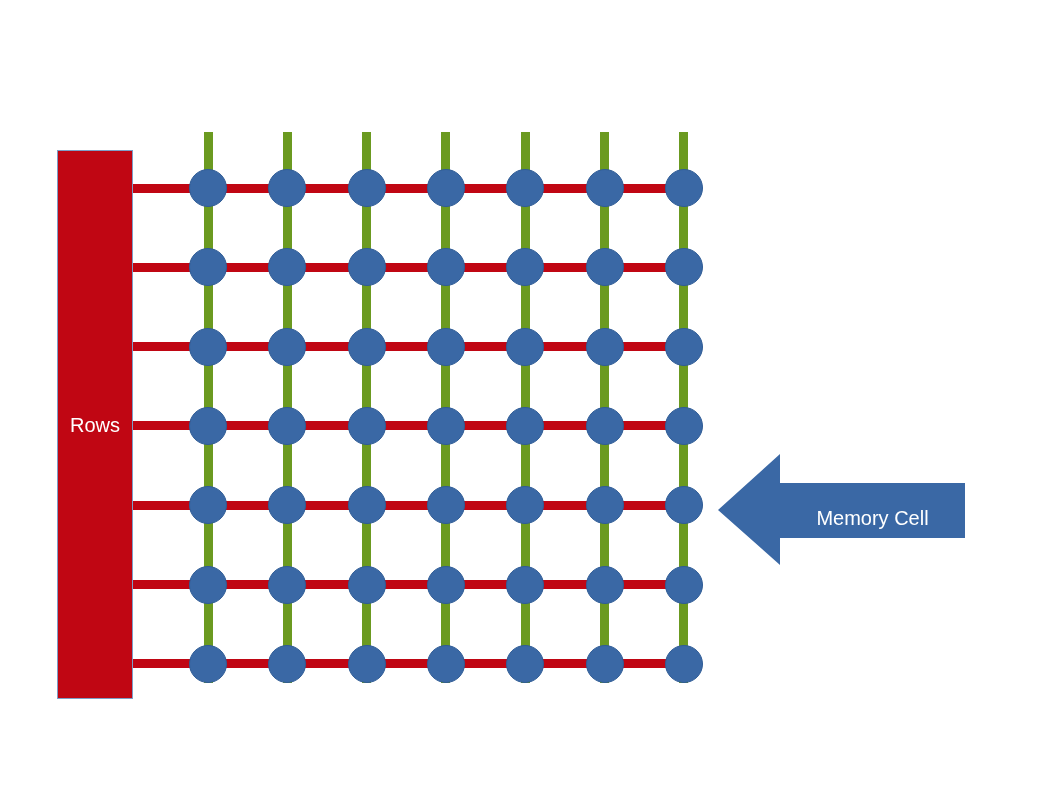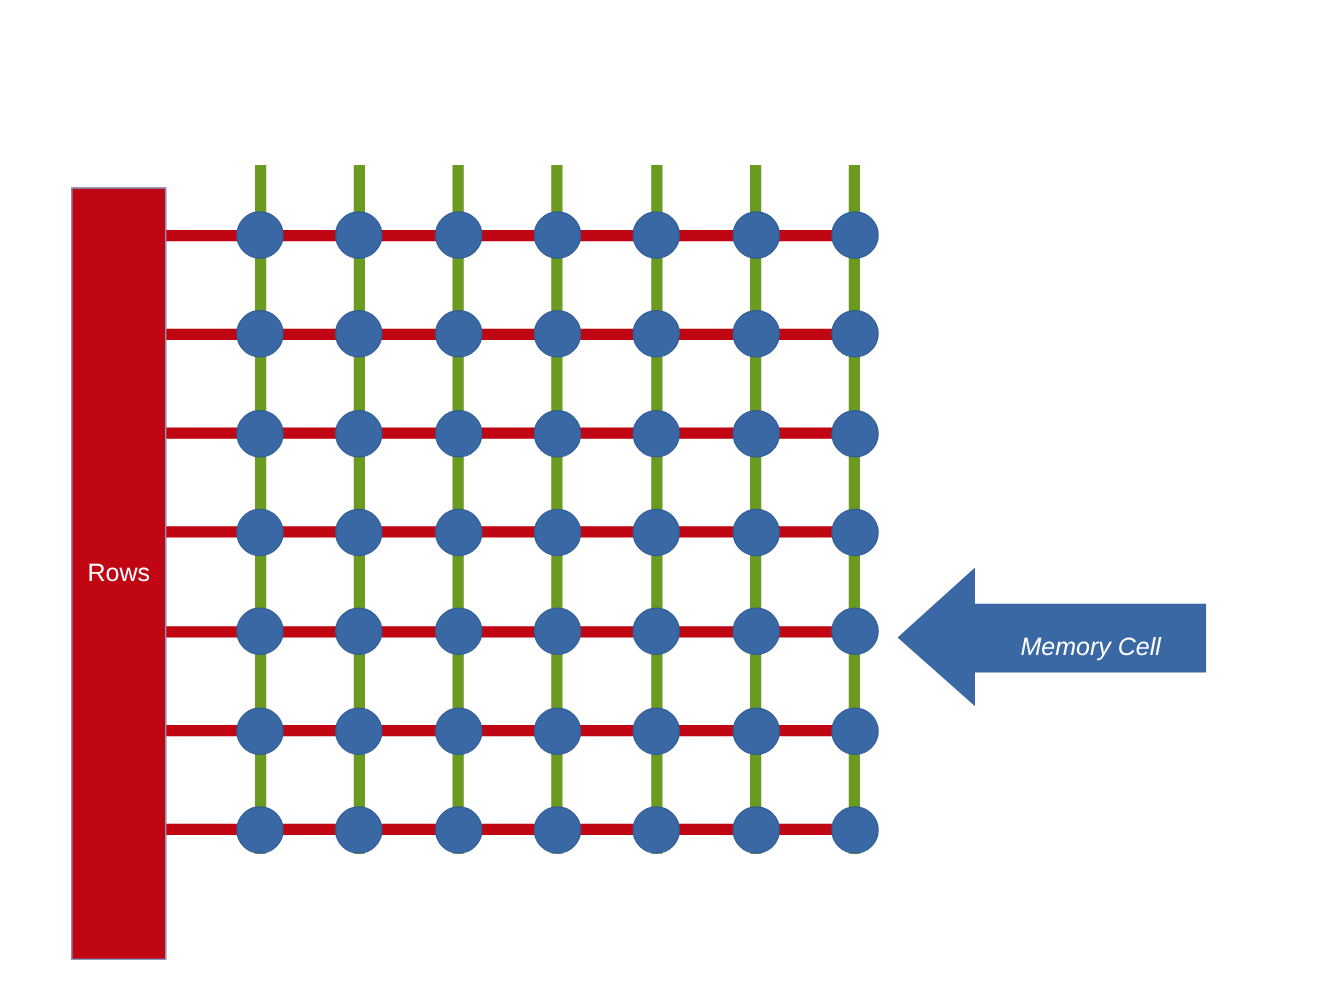--- a/index.html
+++ b/index.html
@@ -26,21 +26,21 @@
     box-sizing: border-box;
     display: flex;
     align-items: center;
     justify-content: center;
   }
   .rows-box {
     position: absolute;
     left: 57px;
     top: 150px;
     width: 76px;
-    height: 618px;
+    height: 549px;
     background: var(--rows-box-fill);
     border: 1px solid var(--box-border);
     box-sizing: border-box;
     display: flex;
     align-items: center;
     justify-content: center;
   }
   .bus-label {
     color: var(--label-text);
     font-size: 20px;
@@ -78,21 +78,20 @@
     left: 780px;
     top: 483px;
     width: 185px;
     height: 71px;
     display: flex;
     align-items: center;
     justify-content: center;
     color: var(--label-text);
     font-size: 20px;
     white-space: nowrap;
-    font-style: italic;
   }
 </style>
 </head>
 <body>
 
 <div class="canvas">
 
 
   <div class="rows-box">
     <span class="bus-label">Rows</span>

